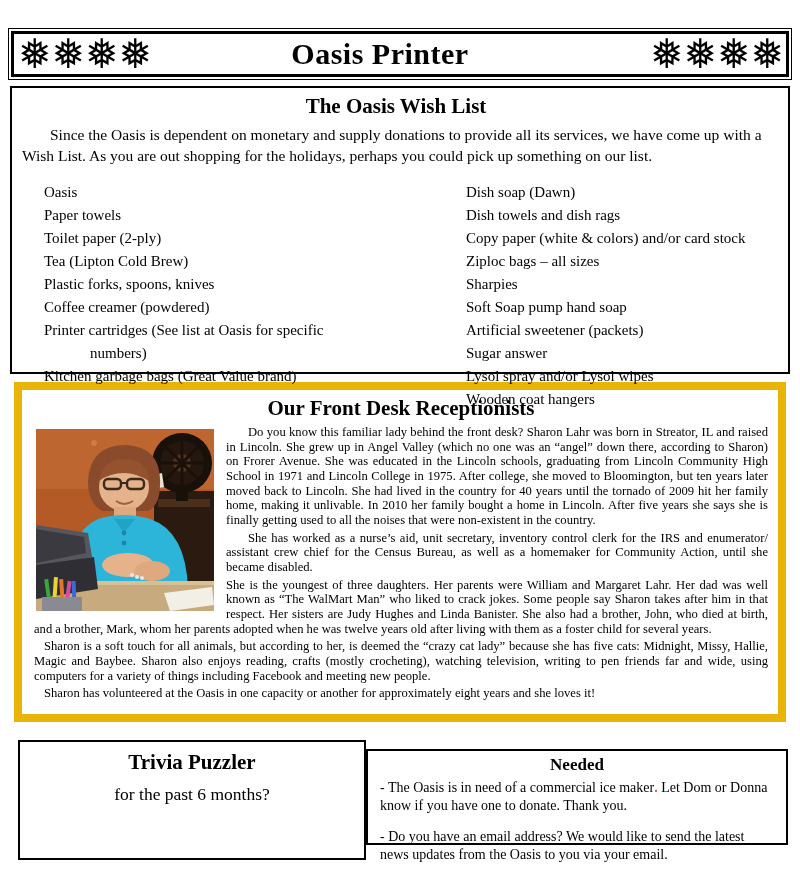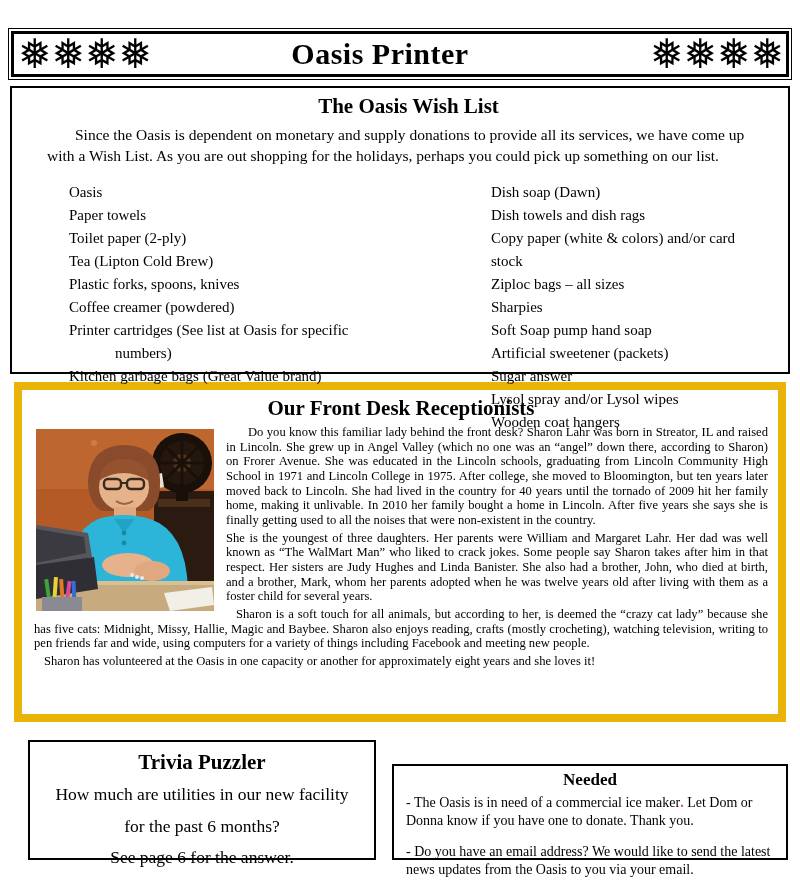--- a/index.html
+++ b/index.html
@@ -8,39 +8,39 @@
     font-family:"Liberation Serif", serif;color:#000;
     -webkit-font-smoothing:antialiased;
   }
   
   .band{margin:28px 8px 0 8px;border:1px solid #000;padding:2px;background:#fff;}
   .band-inner{border:3px solid #000;height:40px;display:flex;align-items:center;justify-content:space-between;padding:0 4px;}
   .flakes{display:flex;align-items:center;gap:2px;font-family:"DejaVu Sans",sans-serif;font-size:40px;line-height:1;letter-spacing:-2px;}
   .flake{display:inline-block;transform:scaleY(1.02);}
   .band-title{font-weight:bold;font-size:30px;letter-spacing:.5px;flex:1;text-align:center;margin-right:40px;}
   
-  .wishbox{margin:6px 10px 0 10px;border:2px solid #000;padding:4px 18px 4px 35px;height:288px;box-sizing:border-box;}
+  .wishbox{margin:6px 10px 0 10px;border:2px solid #000;padding:4px 18px 4px 10px;height:288px;box-sizing:border-box;}
   .wish-title{text-align:center;font-weight:bold;font-size:21px;margin:2px 0 6px 0;}
   .wish-intro{font-size:15.5px;line-height:1.35;margin:0;text-indent:28px;}
   .wish-cols{display:flex;margin-top:14px;}
   .wish-cols ul{list-style:none;margin:0;padding:0 0 0 22px;font-size:15px;}
   .wish-cols ul li{line-height:23px;}
   .col-left{width:400px;}
   .col-right{flex:1;}
   .col-left li.hang{padding-left:46px;text-indent:-46px;}
   .wrap-indent{display:inline;}
   
   .biobox{margin:8px 14px 0 14px;border:8px solid #eab308;padding:4px 10px 4px 12px;height:340px;box-sizing:border-box;}
   .bio-title{text-align:center;font-weight:bold;font-size:21px;margin:2px 0 4px 0;}
   .photo{float:left;width:178px;height:182px;margin:4px 12px 2px 2px;display:block;}
   .bio-text p{font-size:12.6px;line-height:1.165;margin:0 0 3px 0;text-align:justify;}
   .bio-text p.ind{text-indent:22px;}
   .bio-text p.small-ind{text-indent:10px;}
   
-  .bottom{display:flex;margin:12px 12px 0 28px;gap:16px;align-items:flex-end;}
+  .bottom{display:flex;margin:12px 12px 0 18px;align-items:center;}
   .trivia{width:348px;border:2px solid #000;margin-top:6px;height:120px;box-sizing:border-box;text-align:center;padding-top:6px;}
   .trivia-title{font-weight:bold;font-size:21px;margin:2px 0 4px 0;}
   .trivia-line{font-size:17.5px;line-height:1.8;}
   .needed{flex:1;border:2px solid #000;height:96px;box-sizing:border-box;padding:2px 12px 0 12px;}
   .needed-title{text-align:center;font-weight:bold;font-size:17px;margin:2px 0 4px 0;}
   .needed p{font-size:14px;line-height:1.25;margin:0 0 14px 0;}
   .red-dot{font-weight:bold;}
 </style>
 </head>
 <body>
@@ -150,33 +150,32 @@
       <rect x="24" y="150" width="4" height="26" fill="#e07828" transform="rotate(-4 26 163)"></rect>
       <rect x="30" y="152" width="4" height="24" fill="#d84a9a" transform="rotate(8 32 164)"></rect>
       <rect x="36" y="152" width="4" height="24" fill="#3a6ad8" transform="rotate(-2 38 164)"></rect>
       <rect x="6" y="168" width="40" height="14" fill="#8a8a92"></rect>
     </g>
 
     <polygon points="128,164 176,158 178,176 134,182" fill="#f2efe6"></polygon>
   </svg>
   <div class="bio-text" id="bio-text">
       <p class="ind">Do you know this familiar lady behind the front desk?  Sharon Lahr was born in Streator, IL and raised in Lincoln.  She grew up  in Angel Valley (which no one was an “angel” down there, according to Sharon) on Frorer Avenue.  She was educated in the Lincoln schools, graduating from Lincoln Community High School in 1971 and Lincoln College in 1975.  After college, she moved  to Bloomington, but ten years later moved back to Lincoln.  She had lived in the country for 40 years until the tornado of 2009 hit her family home, making it unlivable.  In 2010 her family bought a home in Lincoln.  After five years she says she is finally getting used to all the noises that were non-existent in the country.</p>
+      <p class="ind">She has worked as a nurse’s aid, unit secretary, inventory control clerk for the IRS and enumerator/ assistant crew chief for the Census Bureau, as well as a homemaker for Community Action, until she became disabled.</p>
       <p>She is the youngest of three daughters.  Her parents were William and Margaret Lahr.  Her dad was well known as “The WalMart Man” who liked to crack jokes.  Some people say Sharon takes after him in that respect.  Her sisters are Judy Hughes and Linda Banister.  She also had a brother, John, who died at birth, and a brother, Mark, whom her parents adopted when he was twelve years old after living with them as a foster child for several years.</p>
       <p class="small-ind">Sharon is a soft touch for all animals, but according to her, is deemed the “crazy cat lady” because she has five cats:  Midnight, Missy,     Hallie, Magic and Baybee.  Sharon also enjoys reading, crafts (mostly crocheting), watching television, writing to pen friends far and wide,  using computers for a variety of things including Facebook and meeting new people.</p>
       <p class="small-ind">Sharon has volunteered at the Oasis in one capacity or another for approximately eight years and she loves it!</p>
     </div>
 </div>
 
 <div class="bottom">
   <div class="trivia">
     <div class="trivia-title">Trivia Puzzler</div>
     <div id="trivia-lines">
-        <div class="trivia-line">How much are utilities in our new facility</div>
         <div class="trivia-line">for the past 6 months?</div>
-        <div class="trivia-line">See page 6 for the answer.</div>
       </div>
   </div>
   <div class="needed">
     <div class="needed-title">Needed</div>
     <p><span>- The Oasis is in need of a commercial ice maker</span><span class="red-dot" id="red-dot" style="color: rgb(224, 85, 85);">.</span><span>  Let Dom or Donna know if you have one to donate.  Thank you.</span></p>
     <p>- Do you have an email address?  We would like to send the  latest news updates from the Oasis to you via your email.</p>
   </div>
 </div>
 
 </body></html>

